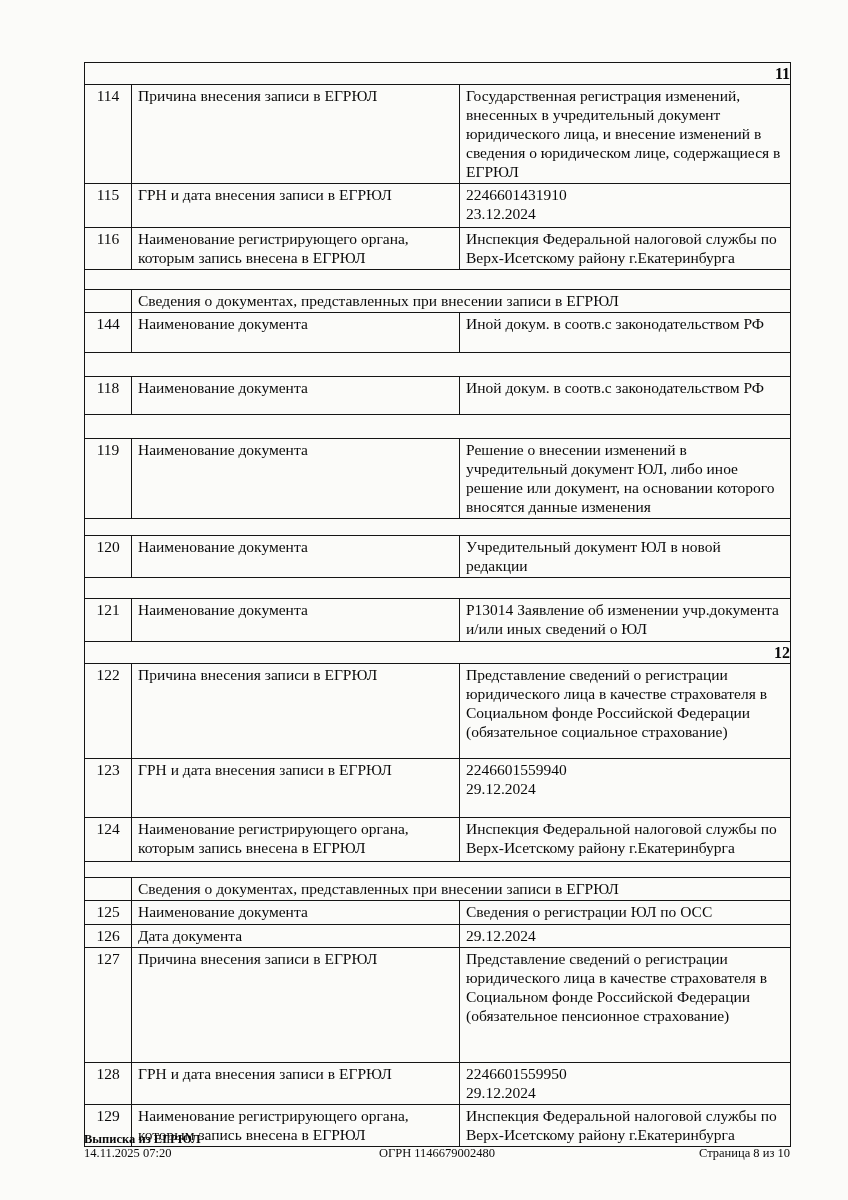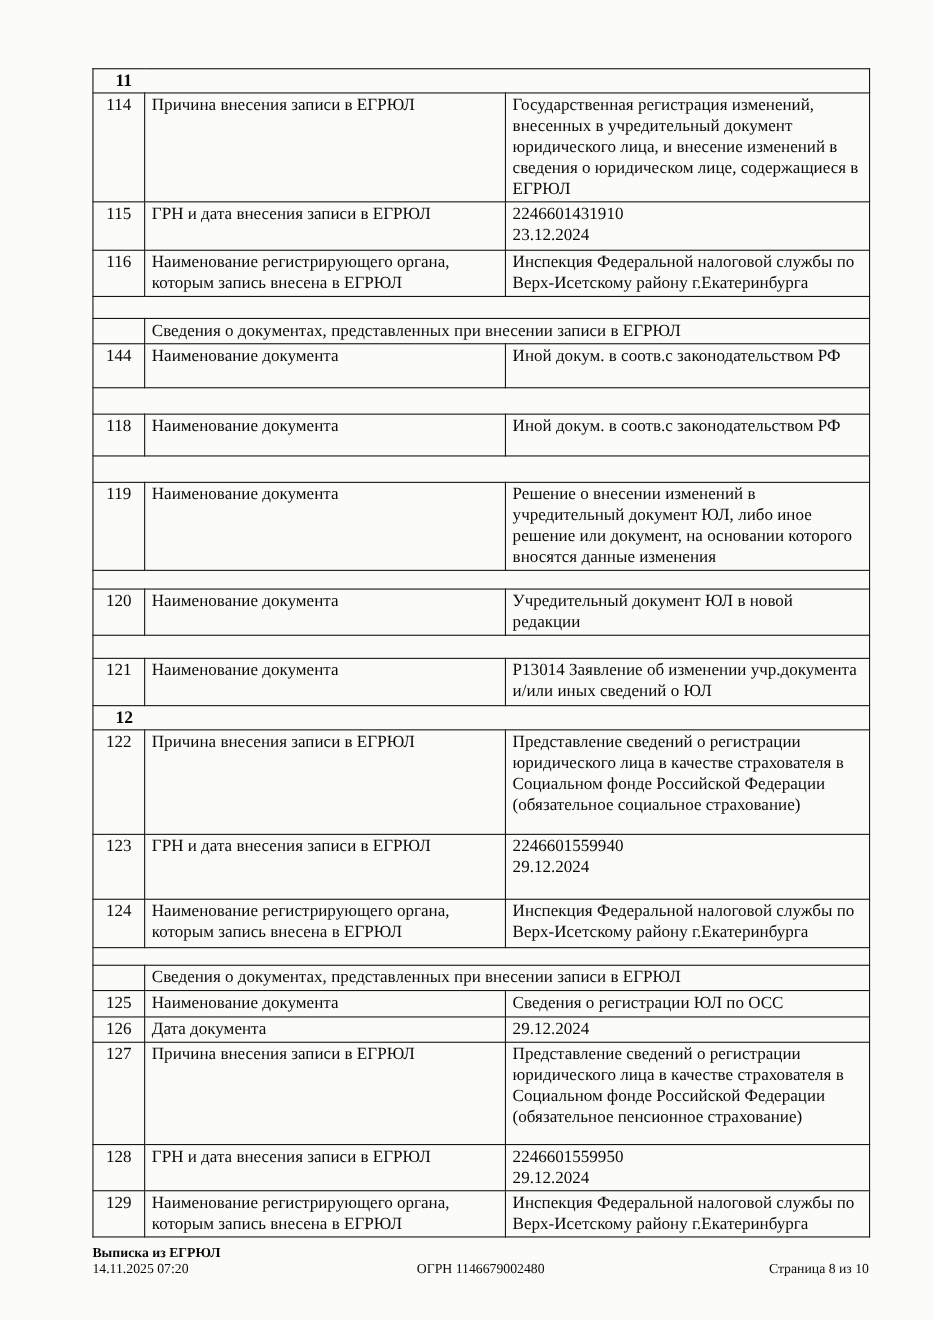--- a/index.html
+++ b/index.html
@@ -33,24 +33,24 @@
     line-height: 19px;
     padding: 1px 5px 2px 6px;
     overflow: hidden;
   }
   td.c-num {
     text-align: center;
     padding: 1px 2px;
     border-radius: 19px;
   }
   tr.r-section td {
-    text-align: left;
+    text-align: right;
     font-weight: bold;
     font-size: 16px;
-    padding: 1px 20px;
+    padding: 1px 0;
   }
   td.c-val { white-space: pre-line; }
   tr.r-spacer td { padding: 0; }
   .footer {
     position: absolute;
     left: 84px;
     top: 1132px;
     width: 706px;
     font-size: 12.5px;
     line-height: 14px;
@@ -162,21 +162,21 @@
     <tr class="r-rec" style="height:24px">
       <td class="c-num">125</td>
       <td class="c-label">Наименование документа</td>
       <td class="c-val">Сведения о регистрации ЮЛ по ОСС</td>
     </tr>
     <tr class="r-rec" style="height:23px">
       <td class="c-num">126</td>
       <td class="c-label">Дата документа</td>
       <td class="c-val">29.12.2024</td>
     </tr>
-    <tr class="r-rec" style="height:93px">
+    <tr class="r-rec" style="height:115px">
       <td class="c-num">127</td>
       <td class="c-label">Причина внесения записи в ЕГРЮЛ</td>
       <td class="c-val">Представление сведений о регистрации юридического лица в качестве страхователя в Социальном фонде Российской Федерации (обязательное пенсионное страхование)</td>
     </tr>
     <tr class="r-rec" style="height:42px">
       <td class="c-num">128</td>
       <td class="c-label">ГРН и дата внесения записи в ЕГРЮЛ</td>
       <td class="c-val">2246601559950
 29.12.2024</td>
     </tr>

